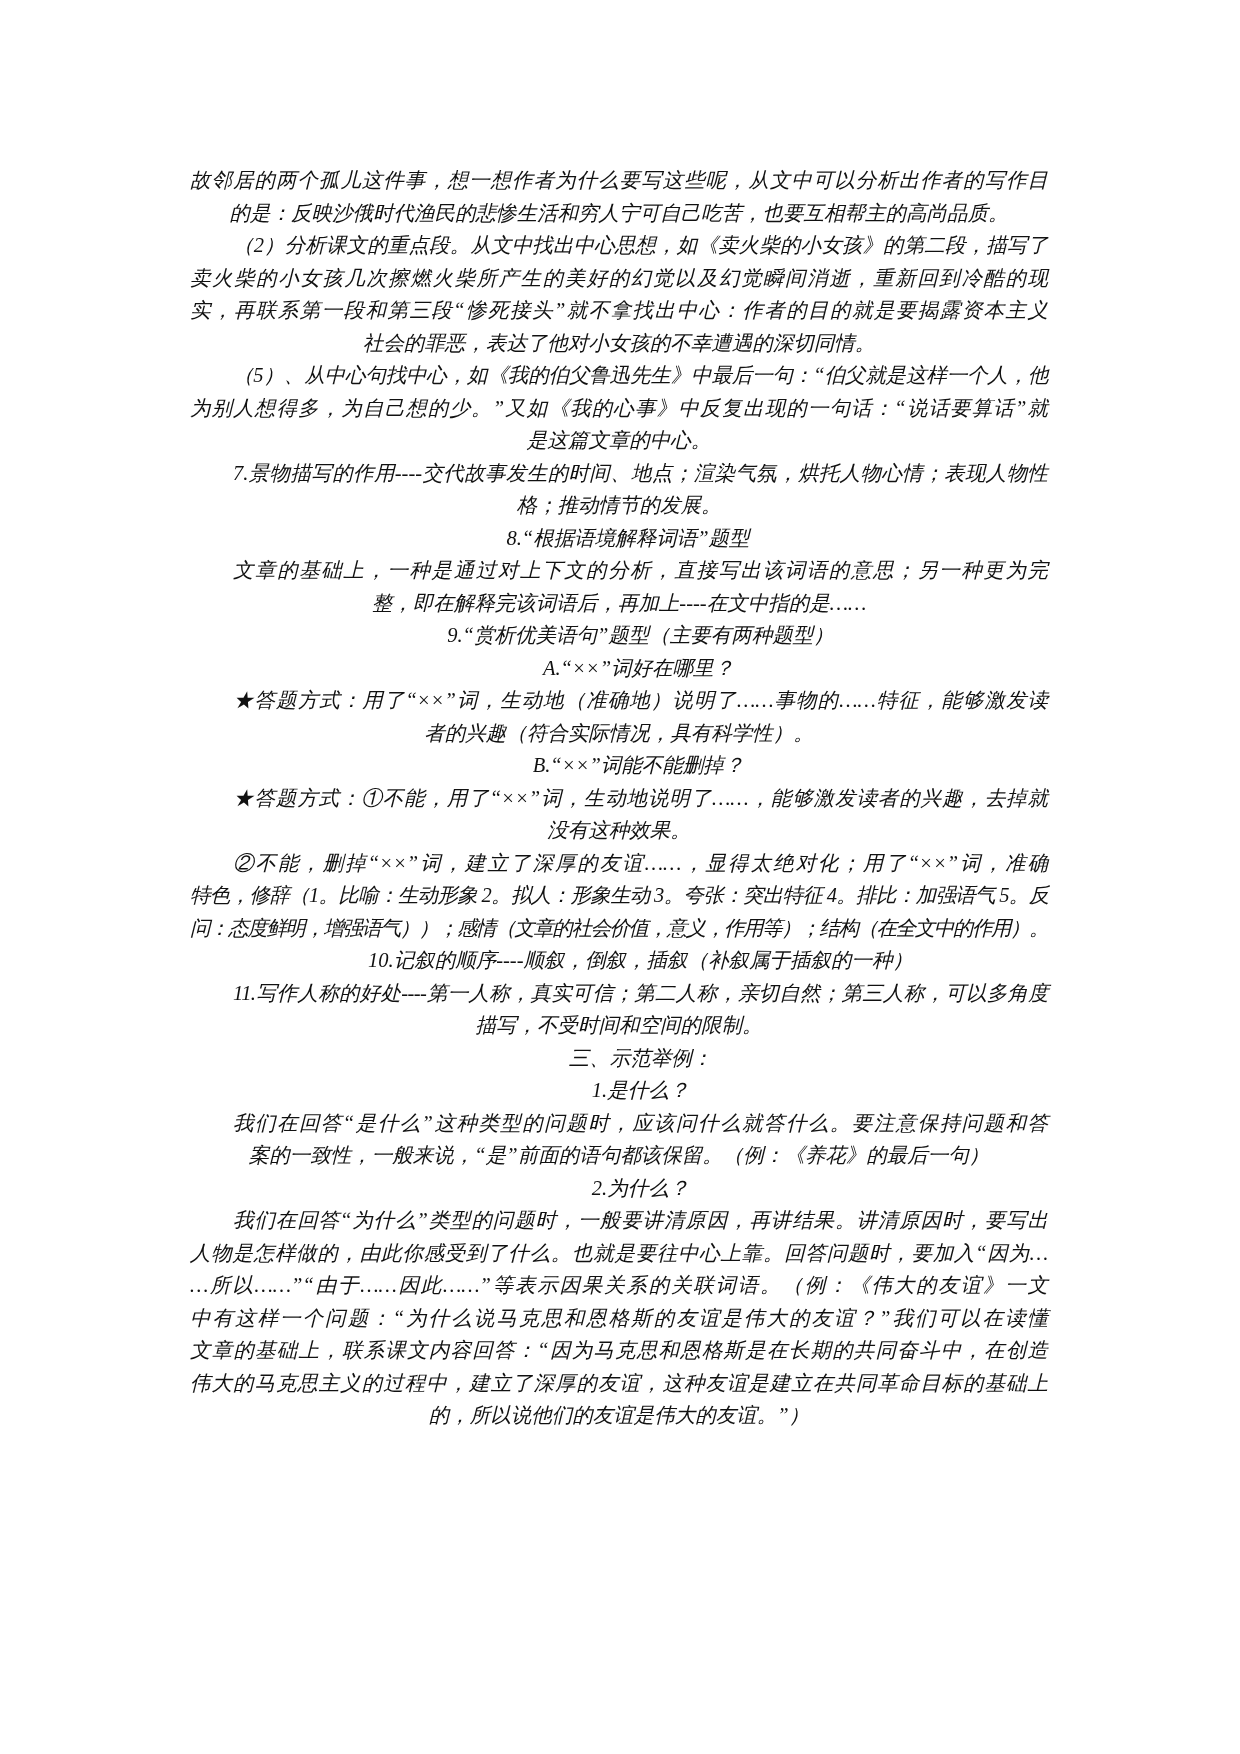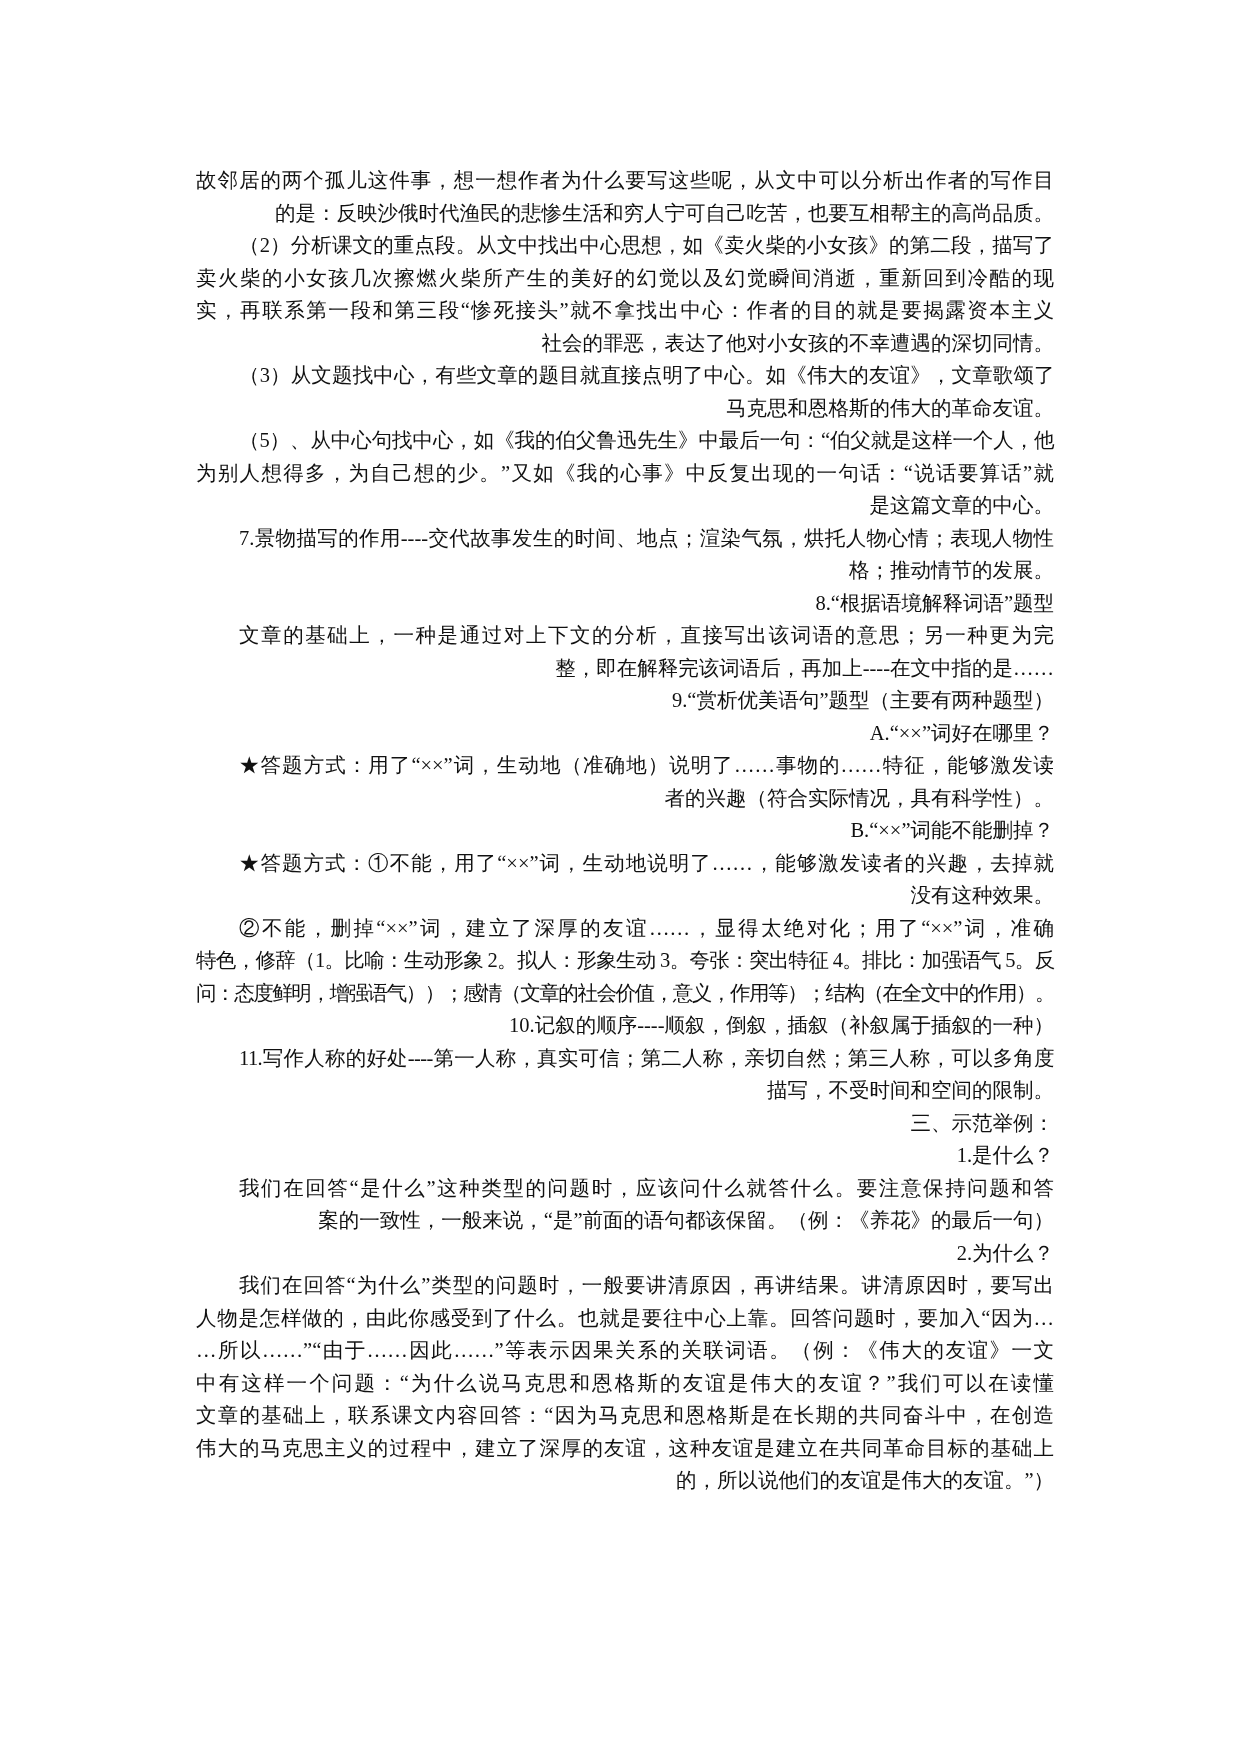--- a/index.html
+++ b/index.html
@@ -5,34 +5,35 @@
     html, body { margin: 0; padding: 0; background: #ffffff; }
     .page {
       position: relative;
       width: 1240px;
       height: 1754px;
       background: #ffffff;
       overflow: hidden;
     }
     .content {
       position: absolute;
-      left: 196px;
+      left: 190px;
       top: 164px;
       width: 858px;
+      font-style: italic;
     }
     .para { margin: 0; padding: 0; }
     .ln {
       display: block;
       height: 32.5px;
       line-height: 32.5px;
       font-size: 20.5px;
       font-family: "Liberation Serif", "DejaVu Serif", serif;
       color: #111111;
       white-space: nowrap;
-      text-align: right;
+      text-align: center;
       overflow: visible;
     }
     .j { text-align: justify; text-align-last: justify; }
     .ind1 { padding-left: 18px; }
     .ind2 { padding-left: 43px; }
     .indA { padding-left: 39px; }
     .t1 { letter-spacing: -0.6px; }
     .t2 { letter-spacing: -1.2px; }
     .t3 { letter-spacing: -1.6px; }
   </style>
@@ -47,24 +48,20 @@
       <div class="ln">的是：反映沙俄时代渔民的悲惨生活和穷人宁可自己吃苦，也要互相帮主的高尚品质。</div>
     </div>
 
     <div class="para">
       <div class="ln j ind2">（2）分析课文的重点段。从文中找出中心思想，如《卖火柴的小女孩》的第二段，描写了</div>
       <div class="ln j">卖火柴的小女孩几次擦燃火柴所产生的美好的幻觉以及幻觉瞬间消逝，重新回到冷酷的现</div>
       <div class="ln j">实，再联系第一段和第三段“惨死接头”就不拿找出中心：作者的目的就是要揭露资本主义</div>
       <div class="ln">社会的罪恶，表达了他对小女孩的不幸遭遇的深切同情。</div>
     </div>
 
-    <div class="para">
-      <div class="ln j ind2 t1">（3）从文题找中心，有些文章的题目就直接点明了中心。如《伟大的友谊》，文章歌颂了</div>
-      <div class="ln">马克思和恩格斯的伟大的革命友谊。</div>
-    </div>
 
     <div class="para">
       <div class="ln j ind2 t1">（5）、从中心句找中心，如《我的伯父鲁迅先生》中最后一句：“伯父就是这样一个人，他</div>
       <div class="ln j">为别人想得多，为自己想的少。”又如《我的心事》中反复出现的一句话：“说话要算话”就</div>
       <div class="ln">是这篇文章的中心。</div>
     </div>
 
     <div class="para">
       <div class="ln j ind2">7.景物描写的作用----交代故事发生的时间、地点；渲染气氛，烘托人物心情；表现人物性</div>
       <div class="ln">格；推动情节的发展。</div>

